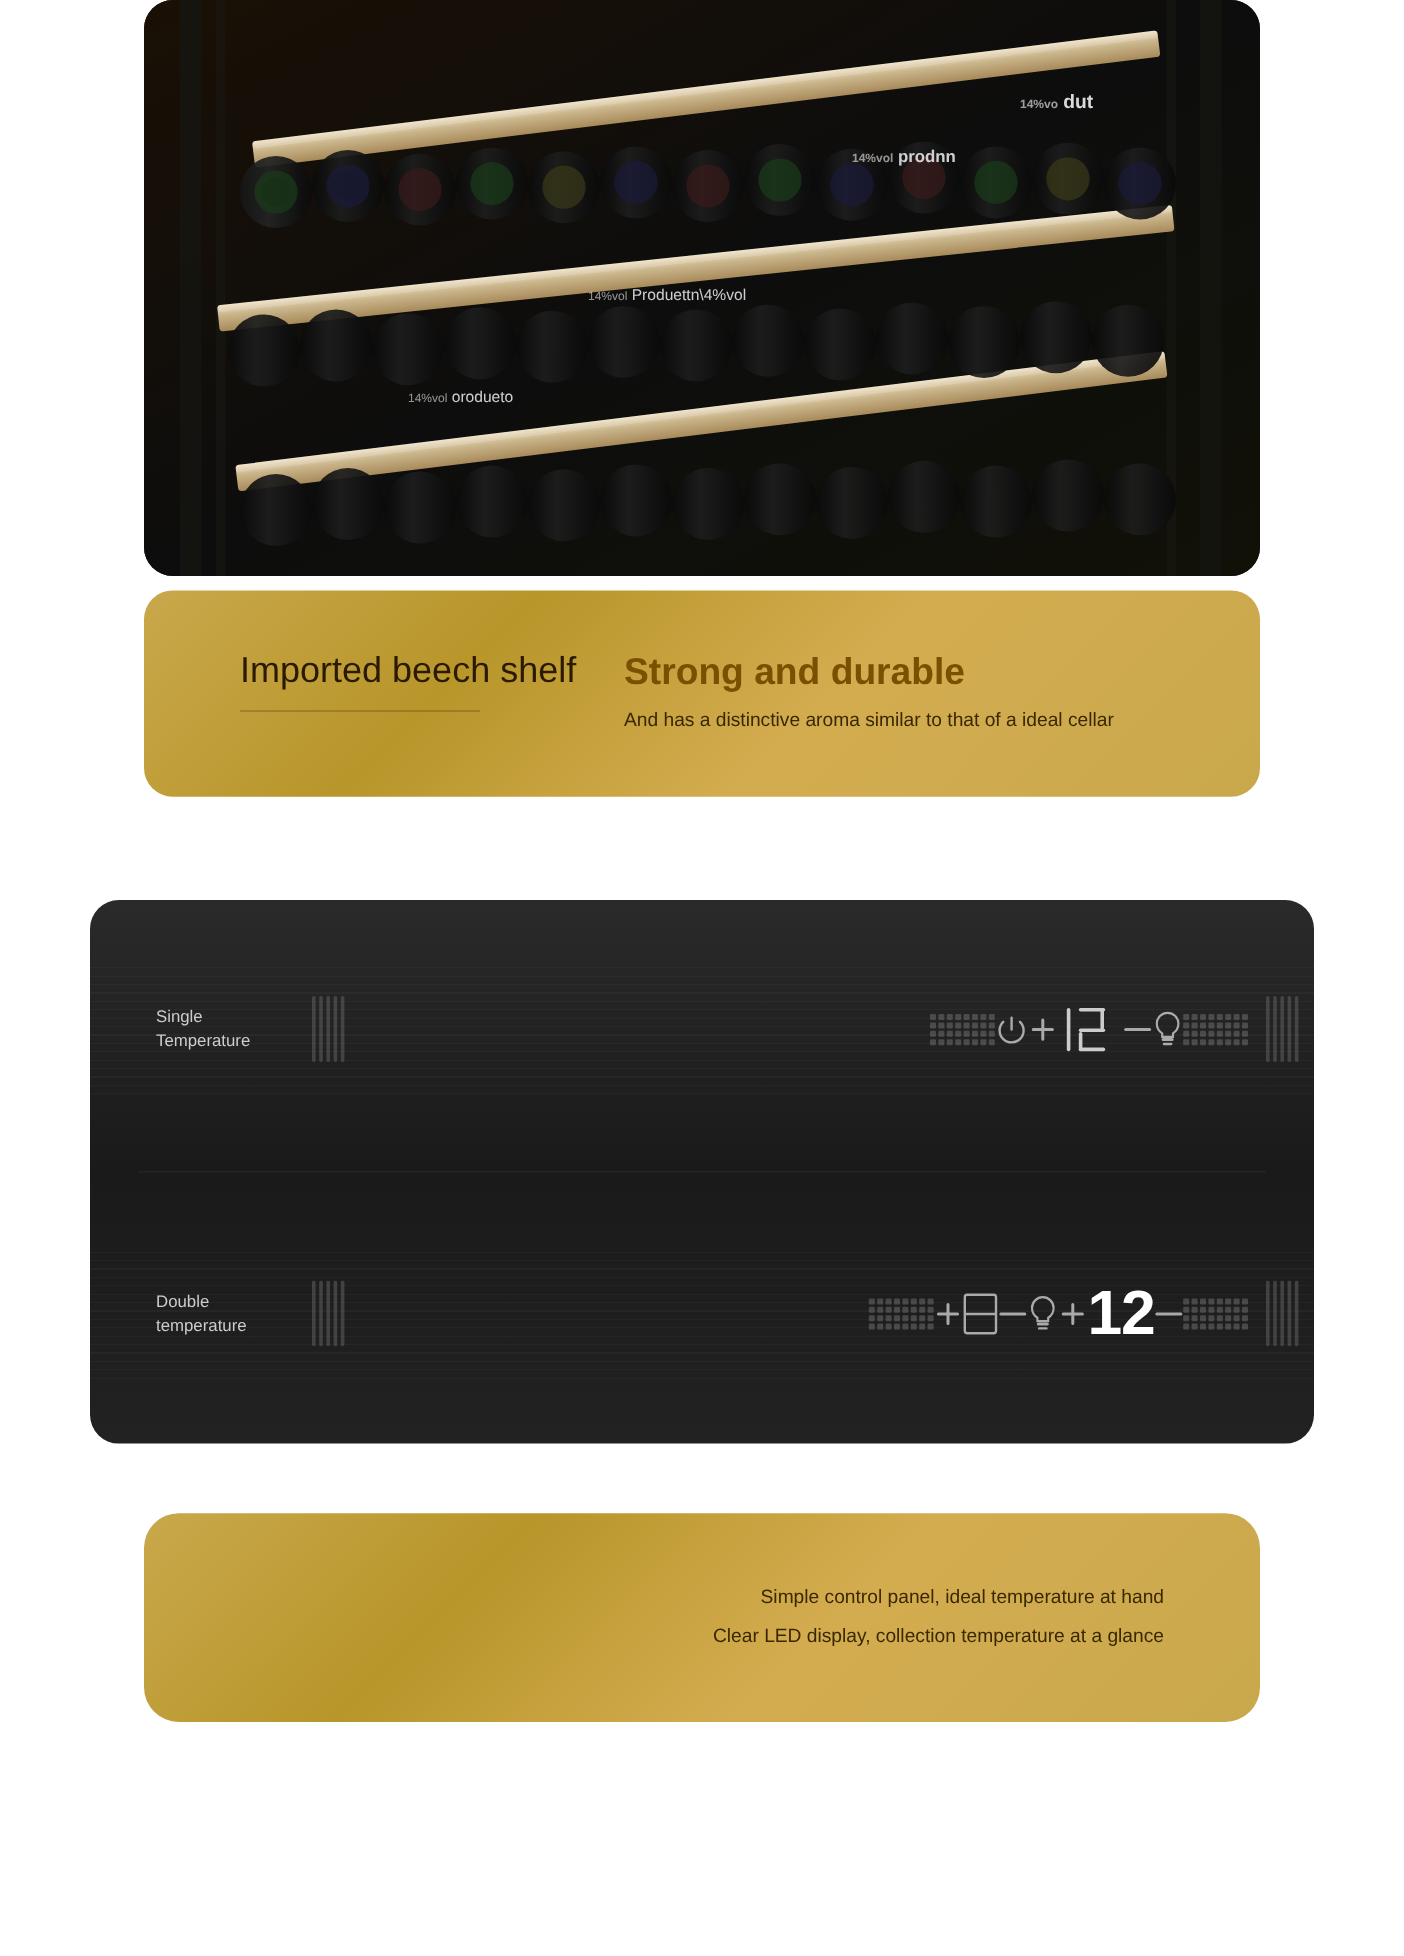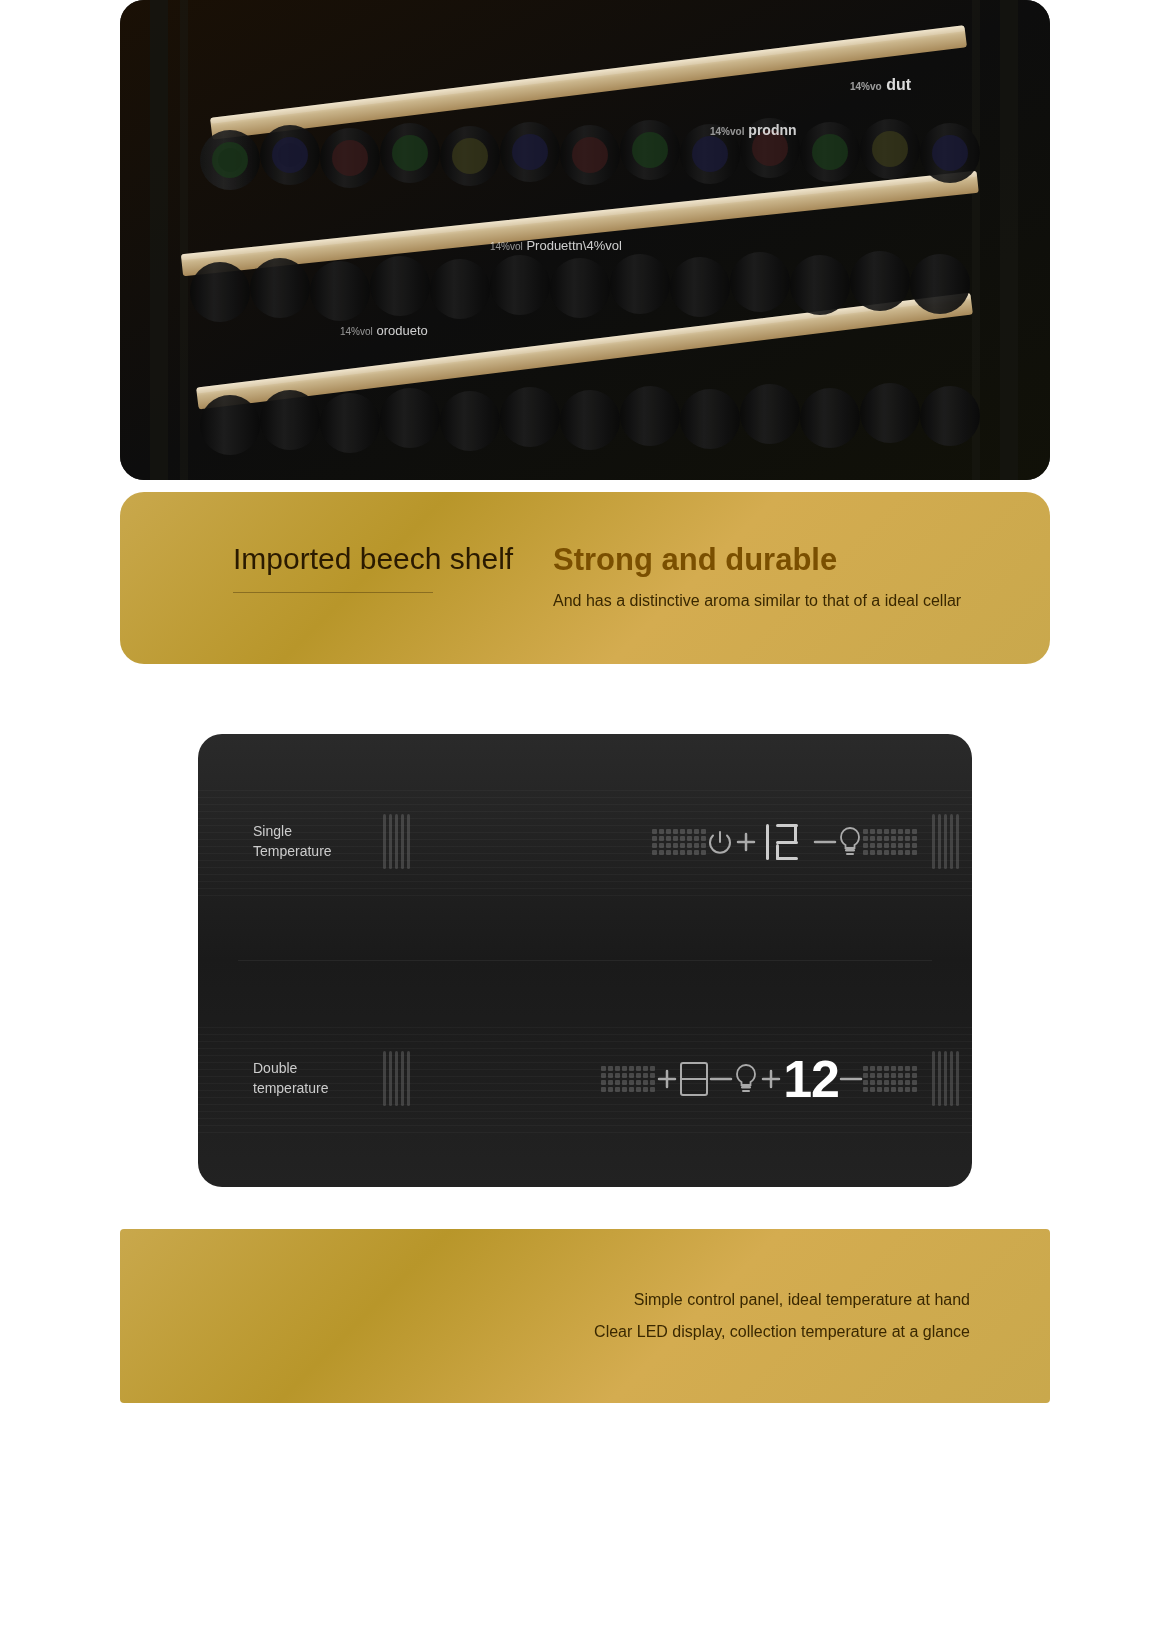--- a/index.html
+++ b/index.html
@@ -36,21 +36,20 @@
       border-radius: 24px;
       padding: 50px 60px 50px 80px;
       display: flex;
       align-items: flex-start;
       gap: 0;
       margin-top: 12px;
     }
 
     .card-left {
       flex: 0 0 300px;
-      margin-left: 33px;
     }
     .card-left h2 {
       font-size: 30px;
       font-weight: 500;
       color: #2a1a00;
       margin-bottom: 16px;
     }
     .card-left .divider {
       width: 200px;
       height: 1px;
@@ -74,22 +73,22 @@
     }
 
     
     .section-controls {
       width: 100%;
       background: #fff;
       padding: 30px 0 30px 0;
     }
 
     .controls-wrapper {
-      width: 774px;
-      margin: 0 auto;
+      width: 1020px;
+      margin: 16px auto;
       background: linear-gradient(180deg, #2a2a2a 0%, #1a1a1a 50%, #222 100%);
       border-radius: 24px;
       padding: 50px 0 50px 0;
       overflow: hidden;
     }
 
     
     .control-row {
       position: relative;
       padding: 28px 0;
@@ -190,21 +189,21 @@
     .section-touch {
       width: 100%;
       background: #fff;
       padding: 0;
     }
 
     .touch-card {
       width: 930px;
       margin: 0 auto;
       background: linear-gradient(135deg, #c9a84c 0%, #b8962a 30%, #d4ac50 60%, #c9a84c 100%);
-      border-radius: 4px;
+      border-radius: 29px;
       padding: 55px 60px 55px 60px;
       display: flex;
       align-items: flex-start;
       gap: 40px;
       margin-top: 12px;
     }
 
     .touch-left {
       flex: 1;
       display: flex;

